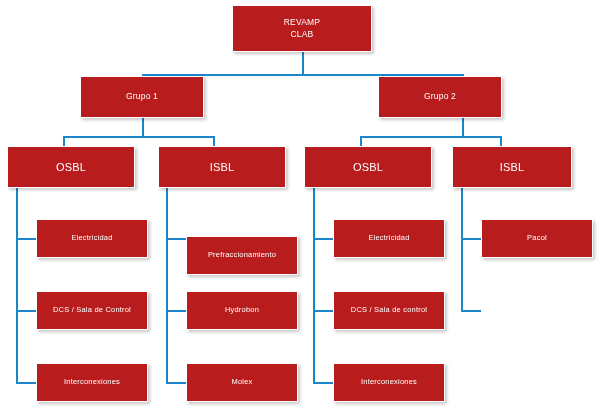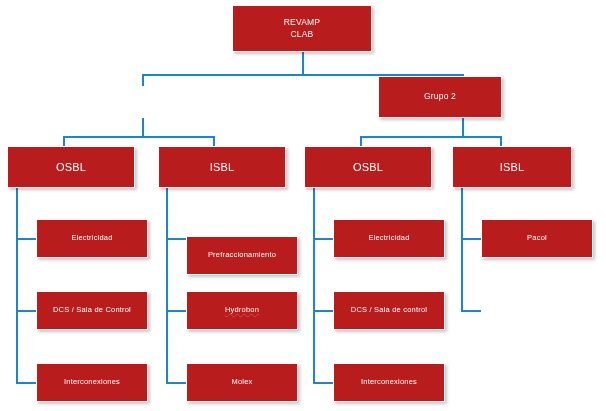--- a/index.html
+++ b/index.html
@@ -37,21 +37,20 @@
     display: block;
     padding: 0 4px;
     white-space: pre-line;
   }
   .node.root { font-size: 8.5px; }
   .node.level2 { font-size: 8.5px; }
   .node.level3 { font-size: 11px; }
   .node.leaf  { font-size: 7.5px; }
 
   .misspelled {
-    text-decoration: underline;
     text-decoration-style: wavy;
     text-decoration-color: #e8403a;
     text-decoration-thickness: 1px;
     text-underline-offset: 1px;
   }
 
   .conn {
     position: absolute;
     background: #1b87c9;
     z-index: 1;
@@ -100,20 +99,23 @@
 
   <div class="conn v" style="left:461px; top:188px; height:124px;"></div>
   <div class="conn h" style="left:461px; top:238px; width:20px;"></div>
   <div class="conn h" style="left:461px; top:310px; width:20px;"></div>
 
   <div class="node root" style="left:232px; top:5px; width:140px; height:47px;">
     <span class="label">REVAMP
 CLAB</span>
   </div>
 
+  <div class="node level2" style="left:80px; top:76px; width:124px; height:42px;">
+    <span class="label">Grupo 1</span>
+  </div>
 
   <div class="node level2" style="left:378px; top:76px; width:124px; height:42px;">
     <span class="label">Grupo 2</span>
   </div>
 
   <div class="node level3" style="left:7px; top:146px; width:128px; height:42px;">
     <span class="label">OSBL</span>
   </div>
 
   <div class="node level3" style="left:158px; top:146px; width:128px; height:42px;">

